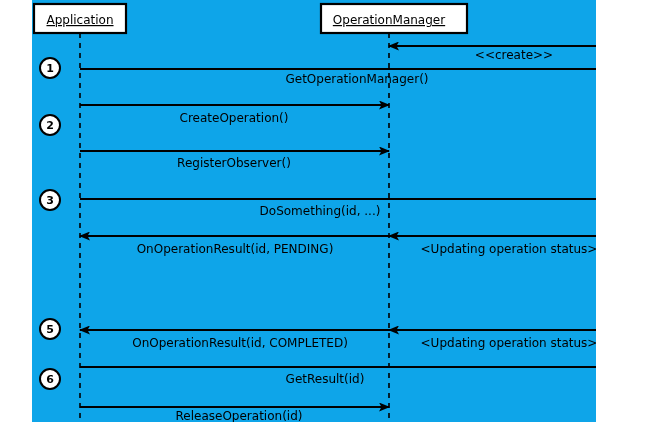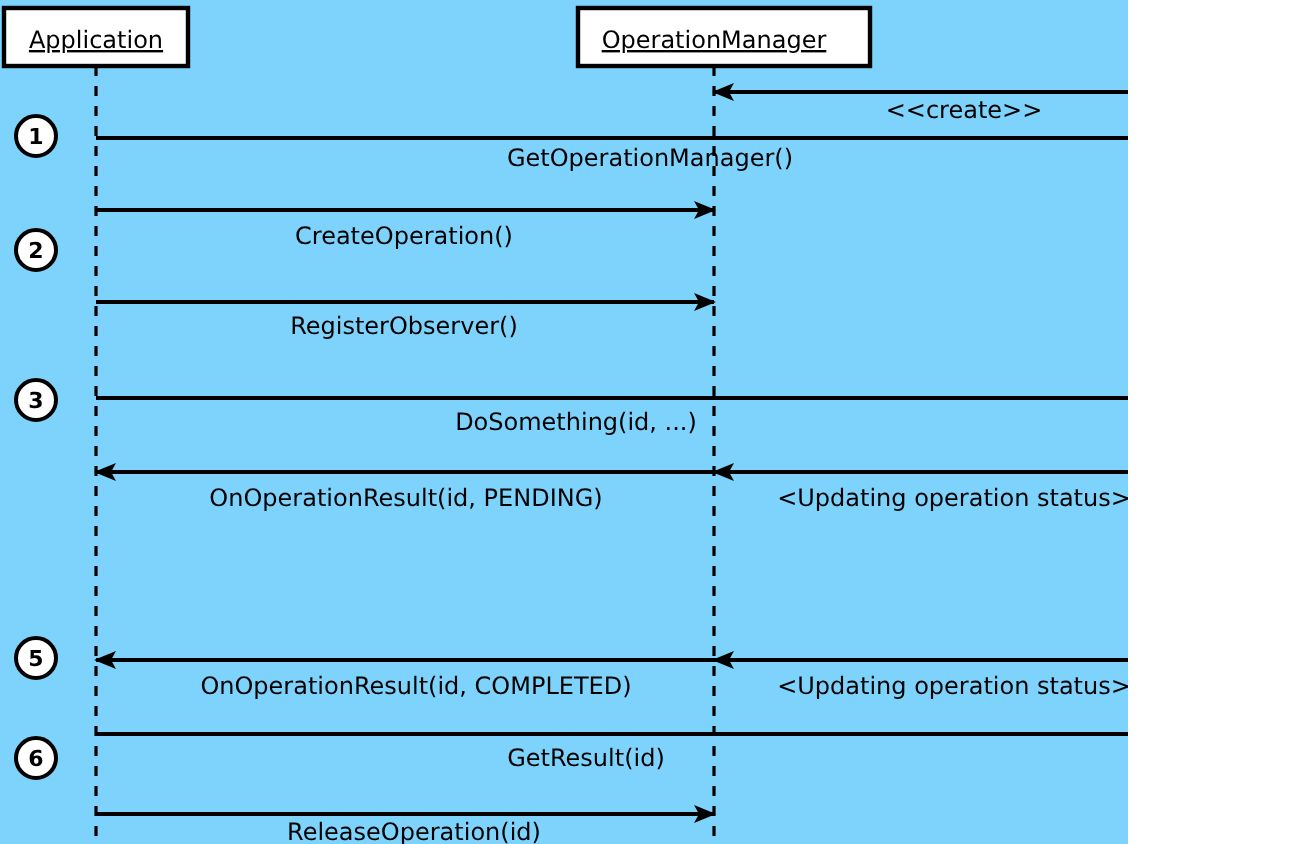--- a/index.html
+++ b/index.html
@@ -7,22 +7,23 @@
     padding: 0;
     background: #ffffff;
   }
   body {
     font-family: "DejaVu Sans", sans-serif;
   }
   #diagram-root {
     position: relative;
     width: 564px;
     height: 422px;
-    background: #7dd3fc;
+    background: #0ea5e9;
     overflow: hidden;
+    margin-left: 32px;
   }
   #seq-svg {
     position: absolute;
     left: 0;
     top: 0;
     width: 650px;
     height: 422px;
     display: block;
   }
   .lifeline-box-text {

